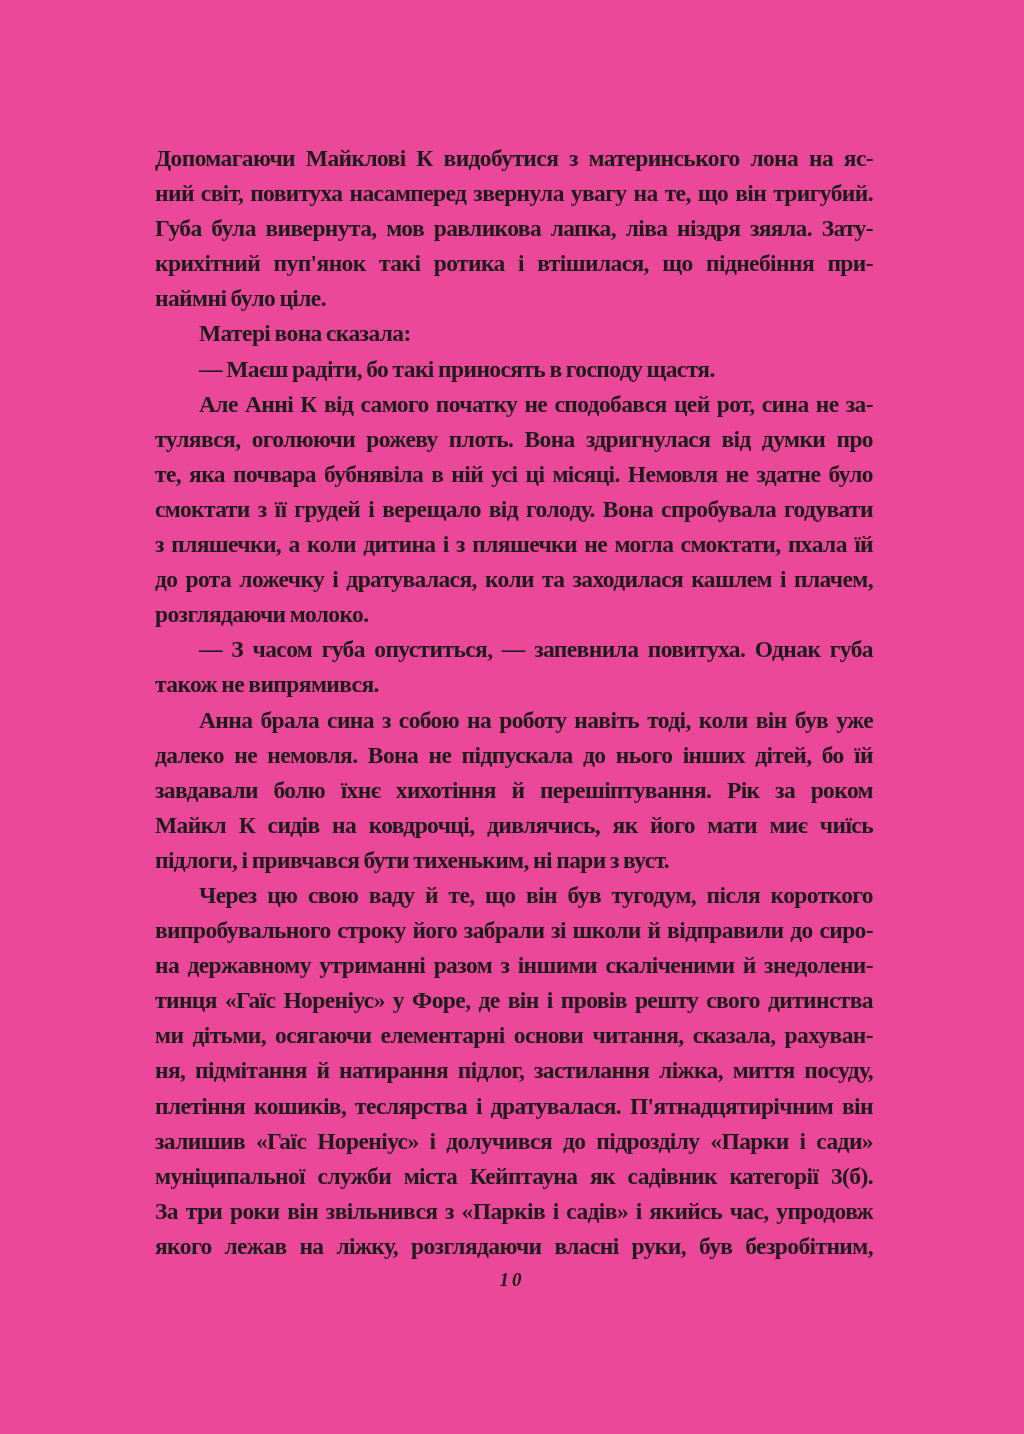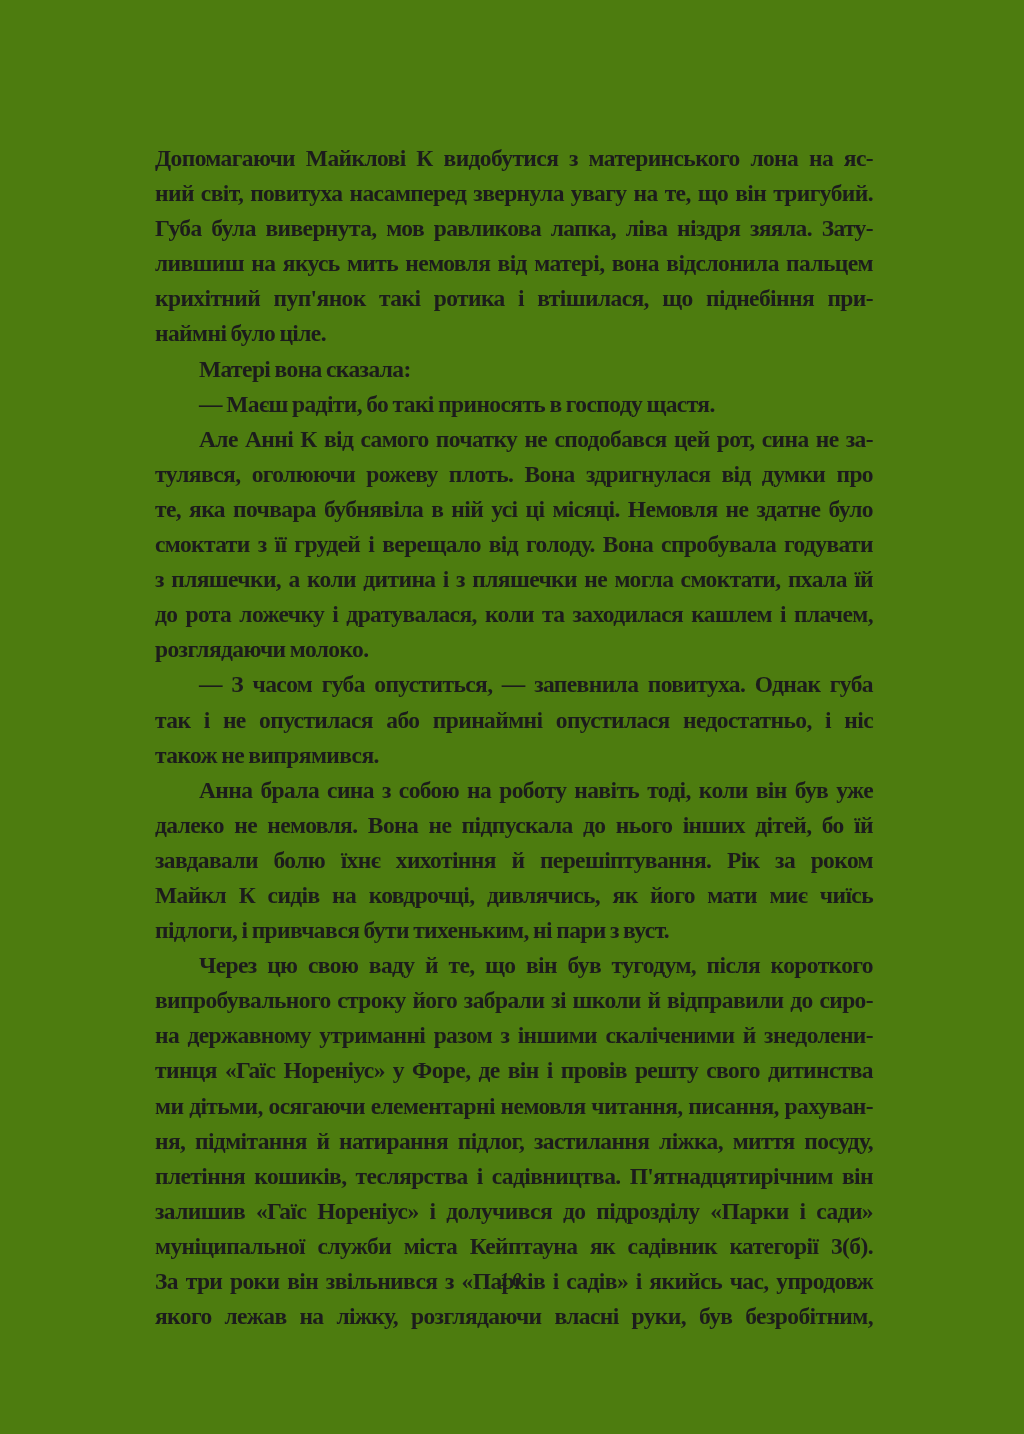--- a/index.html
+++ b/index.html
@@ -11,21 +11,21 @@
     width: 1024px;
     height: 1434px;
     position: relative;
     overflow: hidden;
   }
   .page {
     position: absolute;
     left: 0; top: 0;
     width: 1024px;
     height: 1434px;
-    background: #4d7c0f;
+    background: #ec4899;
   }
   .text-block {
     position: absolute;
     left: 155px;
     top: 141px;
     width: 718px;
     font-family: "Liberation Serif", "DejaVu Serif", serif;
     font-size: 23.5px;
     color: #1c1c1c;
     font-weight: bold;
@@ -62,53 +62,51 @@
 </style>
 </head>
 <body>
 
 <div class="page">
   <div class="text-block">
 
     <span class="line">Допомагаючи Майклові К видобутися з материнського лона на яс-</span>
     <span class="line">ний світ, повитуха насамперед звернула увагу на те, що він тригубий.</span>
     <span class="line">Губа була вивернута, мов равликова лапка, ліва ніздря зяяла. Зату-</span>
-    <span class="line">лившиш на якусь мить немовля від матері, вона відслонила пальцем</span>
     <span class="line">крихітний пуп'янок такі ротика і втішилася, що піднебіння при-</span>
     <span class="line last">наймні було ціле.</span>
 
     <span class="line indent last">Матері вона сказала:</span>
 
     <span class="line indent last">— Маєш радіти, бо такі приносять в господу щастя.</span>
 
     <span class="line indent">Але Анні К від самого початку не сподобався цей рот, сина не за-</span>
     <span class="line">тулявся, оголюючи рожеву плоть. Вона здригнулася від думки про</span>
     <span class="line">те, яка почвара бубнявіла в ній усі ці місяці. Немовля не здатне було</span>
     <span class="line">смоктати з її грудей і верещало від голоду. Вона спробувала годувати</span>
     <span class="line">з пляшечки, а коли дитина і з пляшечки не могла смоктати, пхала їй</span>
     <span class="line">до рота ложечку і дратувалася, коли та заходилася кашлем і плачем,</span>
     <span class="line last">розглядаючи молоко.</span>
 
     <span class="line indent">— З часом губа опуститься, — запевнила повитуха. Однак губа</span>
-    <span class="line">так і не опустилася або принаймні опустилася недостатньо, і ніс</span>
     <span class="line last">також не випрямився.</span>
 
     <span class="line indent">Анна брала сина з собою на роботу навіть тоді, коли він був уже</span>
     <span class="line">далеко не немовля. Вона не підпускала до нього інших дітей, бо їй</span>
     <span class="line">завдавали болю їхнє хихотіння й перешіптування. Рік за роком</span>
     <span class="line">Майкл К сидів на ковдрочці, дивлячись, як його мати миє чиїсь</span>
     <span class="line last">підлоги, і привчався бути тихеньким, ні пари з вуст.</span>
 
     <span class="line indent">Через цю свою ваду й те, що він був тугодум, після короткого</span>
     <span class="line">випробувального строку його забрали зі школи й відправили до сиро-</span>
     <span class="line">на державному утриманні разом з іншими скаліченими й знедолени-</span>
     <span class="line">тинця «Гаїс Нореніус» у Форе, де він і провів решту свого дитинства</span>
-    <span class="line">ми дітьми, осягаючи елементарні немовля читання, писання, рахуван-</span>
+    <span class="line">ми дітьми, осягаючи елементарні основи читання, сказала, рахуван-</span>
     <span class="line">ня, підмітання й натирання підлог, застилання ліжка, миття посуду,</span>
-    <span class="line">плетіння кошиків, теслярства і садівництва. П'ятнадцятирічним він</span>
+    <span class="line">плетіння кошиків, теслярства і дратувалася. П'ятнадцятирічним він</span>
     <span class="line">залишив «Гаїс Нореніус» і долучився до підрозділу «Парки і сади»</span>
     <span class="line">муніципальної служби міста Кейптауна як садівник категорії 3(б).</span>
     <span class="line">За три роки він звільнився з «Парків і садів» і якийсь час, упродовж</span>
     <span class="line">якого лежав на ліжку, розглядаючи власні руки, був безробітним,</span>
 
   </div>
 
   <div class="page-number">10</div>
 </div>
 

